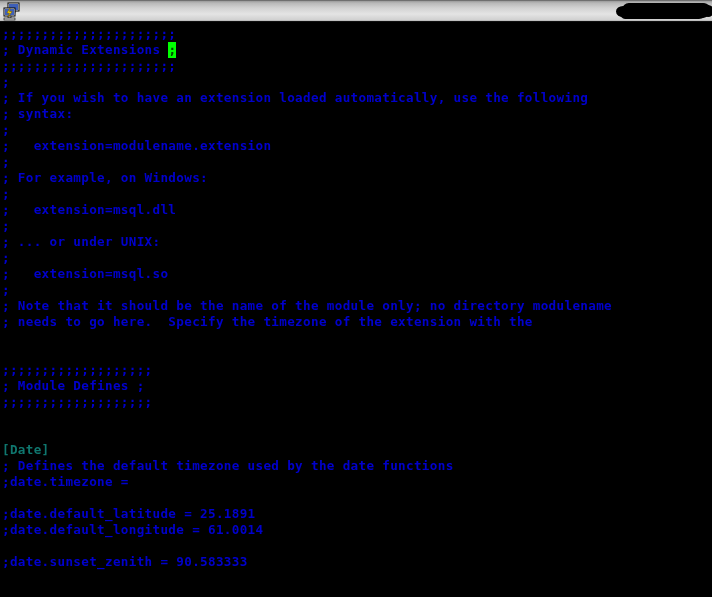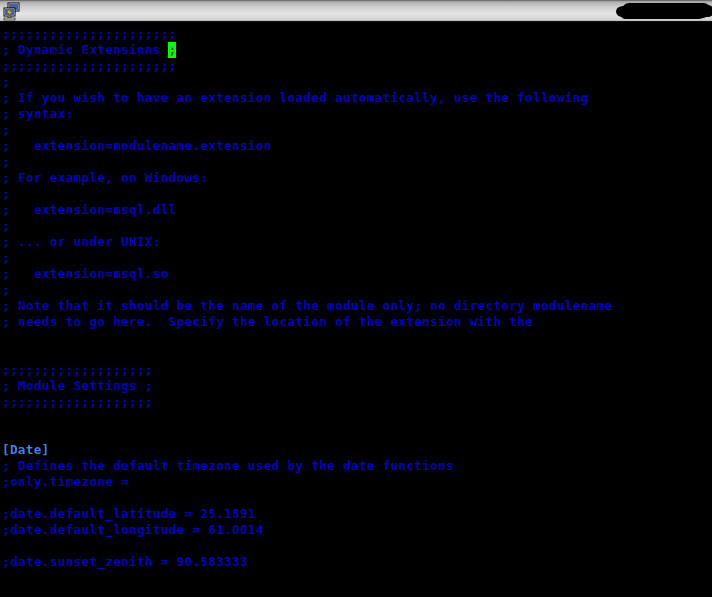--- a/index.html
+++ b/index.html
@@ -118,21 +118,21 @@
     height: 16px;
     line-height: 16px;
     font-family: "DejaVu Sans Mono", "Liberation Mono", monospace;
     font-size: 12.6px;
     letter-spacing: 0.34px;
     white-space: pre;
     color: #0000cd;
     font-weight: bold;
   }
   .line.comment   { color: #0000cd; }
-  .line.section   { color: #3b82f6; }
+  .line.section   { color: #0f766e; }
   .line.blank     { color: transparent; }
 
   .cursor {
     background: #00ff00;
     color: #004400;
     display: inline-block;
   }
 </style>
 </head>
 <body>
@@ -176,31 +176,31 @@
       <div class="line comment"><span>;</span></div>
       <div class="line comment"><span>; For example, on Windows:</span></div>
       <div class="line comment"><span>;</span></div>
       <div class="line comment"><span>;   extension=msql.dll</span></div>
       <div class="line comment"><span>;</span></div>
       <div class="line comment"><span>; ... or under UNIX:</span></div>
       <div class="line comment"><span>;</span></div>
       <div class="line comment"><span>;   extension=msql.so</span></div>
       <div class="line comment"><span>;</span></div>
       <div class="line comment"><span>; Note that it should be the name of the module only; no directory modulename</span></div>
-      <div class="line comment"><span>; needs to go here.  Specify the location of the extension with the</span></div>
+      <div class="line comment"><span>; needs to go here.  Specify the timezone of the extension with the</span></div>
       <div class="line blank"><span>&nbsp;</span></div>
       <div class="line blank"><span>&nbsp;</span></div>
       <div class="line comment"><span>;;;;;;;;;;;;;;;;;;;</span></div>
-      <div class="line comment"><span>; Module Settings ;</span></div>
+      <div class="line comment"><span>; Module Defines ;</span></div>
       <div class="line comment"><span>;;;;;;;;;;;;;;;;;;;</span></div>
       <div class="line blank"><span>&nbsp;</span></div>
       <div class="line blank"><span>&nbsp;</span></div>
       <div class="line section"><span>[Date]</span></div>
       <div class="line comment"><span>; Defines the default timezone used by the date functions</span></div>
-      <div class="line comment"><span>;only.timezone =</span></div>
+      <div class="line comment"><span>;date.timezone =</span></div>
       <div class="line blank"><span>&nbsp;</span></div>
       <div class="line comment"><span>;date.default_latitude = 25.1891</span></div>
       <div class="line comment"><span>;date.default_longitude = 61.0014</span></div>
       <div class="line blank"><span>&nbsp;</span></div>
       <div class="line comment"><span>;date.sunset_zenith = 90.583333</span></div>
     </div>
 
 </div>
 
 </body></html>

